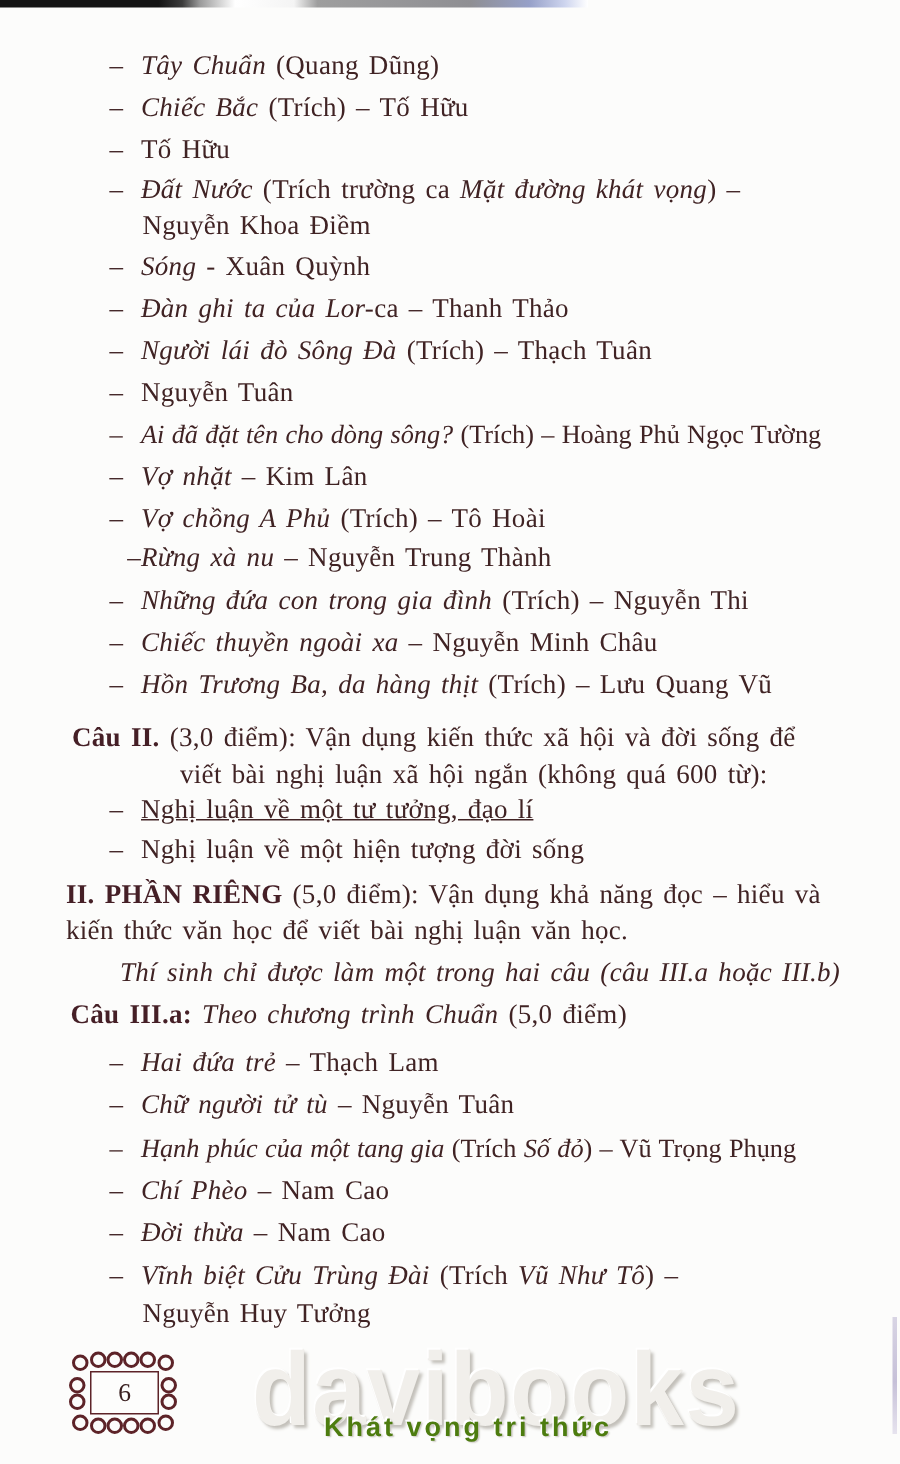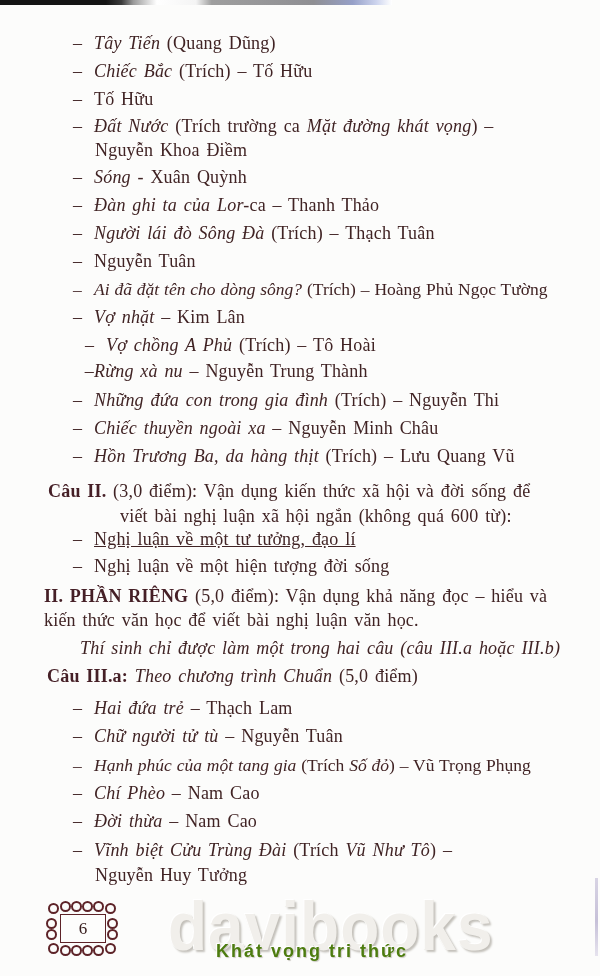--- a/index.html
+++ b/index.html
@@ -76,32 +76,32 @@
 
 <div class="scan-bar"></div>
 <div class="edge-mark"></div>
 
 <div>
   <div class="wm-brand">davibooks</div>
   <div class="wm-slogan">Khát vọng tri thức</div>
 </div>
 
 <div>
-    <div class="line" style="left: 73px; top: 29px;"><span class="dash">–</span><span class="it">Tây Tiến</span><span> (Quang Dũng)</span></div>
+    <div class="line" style="left: 73px; top: 29px;"><span class="dash">–</span><span class="it">Tây Chuẩn</span><span> (Quang Dũng)</span></div>
     <div class="line" style="left: 73px; top: 57px;"><span class="dash">–</span><span class="it">Chiếc Bắc</span><span> (Trích) – Tố Hữu</span></div>
     <div class="line" style="left: 73px; top: 85px;"><span class="dash">–</span><span>Tố Hữu</span></div>
     <div class="line" style="left: 73px; top: 112px;"><span class="dash">–</span><span class="it">Đất Nước</span><span> (Trích trường ca </span><span class="it">Mặt đường khát vọng</span><span>) –</span></div>
     <div class="line" style="left: 95px; top: 136px;"><span>Nguyễn Khoa Điềm</span></div>
     <div class="line" style="left: 73px; top: 163px;"><span class="dash">–</span><span class="it">Sóng</span><span> - Xuân Quỳnh</span></div>
     <div class="line" style="left: 73px; top: 191px;"><span class="dash">–</span><span class="it">Đàn ghi ta của Lor-</span><span>ca – Thanh Thảo</span></div>
     <div class="line" style="left: 73px; top: 219px;"><span class="dash">–</span><span class="it">Người lái đò Sông Đà</span><span> (Trích) – Thạch Tuân</span></div>
     <div class="line" style="left: 73px; top: 247px;"><span class="dash">–</span><span>Nguyễn Tuân</span></div>
     <div class="line tight" style="left: 73px; top: 275px;"><span class="dash">–</span><span class="it">Ai đã đặt tên cho dòng sông?</span><span> (Trích) – Hoàng Phủ Ngọc Tường</span></div>
     <div class="line" style="left: 73px; top: 303px;"><span class="dash">–</span><span class="it">Vợ nhặt</span><span> – Kim Lân</span></div>
-    <div class="line" style="left: 73px; top: 331px; margin-left: 12px;"><span class="dash">–</span><span class="it">Vợ chồng A Phủ</span><span> (Trích) – Tô Hoài</span></div>
+    <div class="line" style="left: 73px; top: 331px;"><span class="dash">–</span><span class="it">Vợ chồng A Phủ</span><span> (Trích) – Tô Hoài</span></div>
     <div class="line" style="left: 73px; top: 357px; text-align: right;"><span class="dash">–</span><span class="it">Rừng xà nu</span><span> – Nguyễn Trung Thành</span></div>
     <div class="line" style="left: 73px; top: 386px;"><span class="dash">–</span><span class="it">Những đứa con trong gia đình</span><span> (Trích) – Nguyễn Thi</span></div>
     <div class="line" style="left: 73px; top: 414px;"><span class="dash">–</span><span class="it">Chiếc thuyền ngoài xa</span><span> – Nguyễn Minh Châu</span></div>
     <div class="line" style="left: 73px; top: 442px;"><span class="dash">–</span><span class="it">Hồn Trương Ba, da hàng thịt</span><span> (Trích) – Lưu Quang Vũ</span></div>
     <div class="line" style="left: 48px; top: 477px; text-align: right;"><span class="bd">Câu II.</span><span> (3,0 điểm): Vận dụng kiến thức xã hội và đời sống để</span></div>
     <div class="line" style="left: 120px; top: 502px;"><span>viết bài nghị luận xã hội ngắn (không quá 600 từ):</span></div>
     <div class="line" style="left: 73px; top: 525px; text-decoration: underline;"><span class="dash">–</span><span>Nghị luận về một tư tưởng, đạo lí</span></div>
     <div class="line" style="left: 73px; top: 552px;"><span class="dash">–</span><span>Nghị luận về một hiện tượng đời sống</span></div>
     <div class="line" style="left: 44px; top: 582px;"><span class="bd">II. PHẦN RIÊNG</span><span> (5,0 điểm): Vận dụng khả năng đọc – hiểu và</span></div>
     <div class="line" style="left: 44px; top: 606px;"><span>kiến thức văn học để viết bài nghị luận văn học.</span></div>

